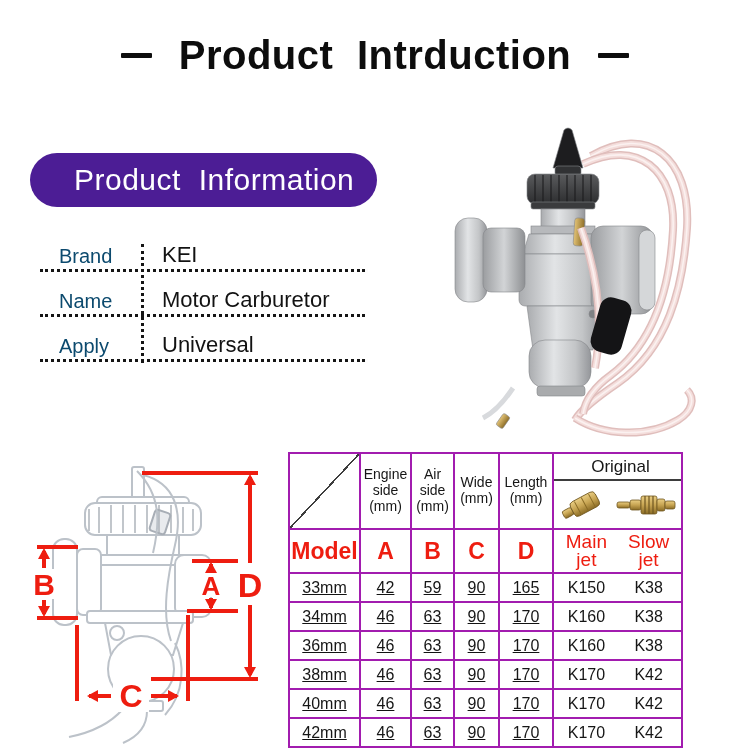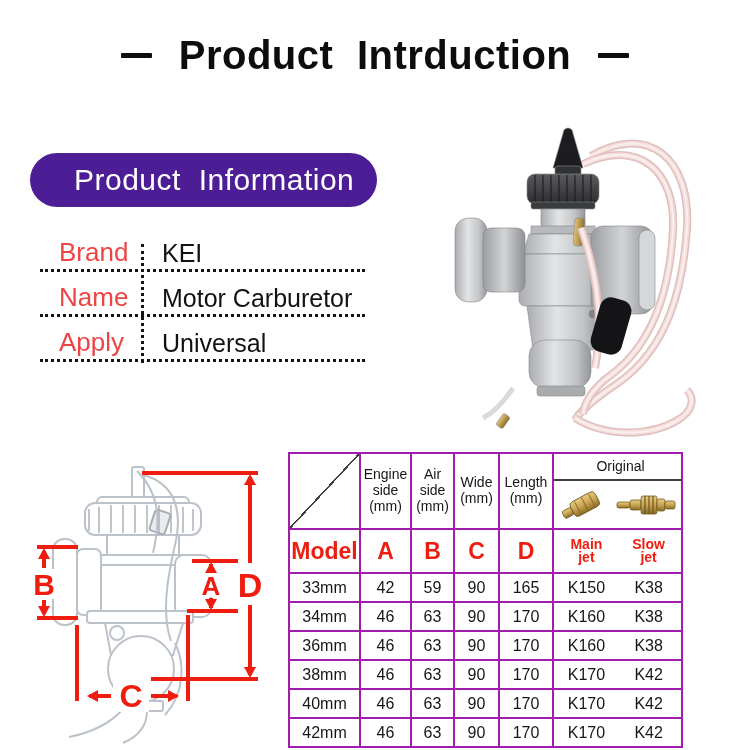--- a/index.html
+++ b/index.html
@@ -17,48 +17,48 @@
   .banner{position:absolute;left:30px;top:153px;width:347px;height:54px;
           background:#4c1d95;border-radius:27px;display:flex;align-items:center;}
   .banner span{color:#fff;font-size:30px;font-weight:400;word-spacing:9px;
                letter-spacing:.5px;padding-left:44px;white-space:nowrap;}
 
   
   .info-table{position:absolute;left:40px;top:227px;width:325px;}
   .info-row{display:flex;height:45px;align-items:flex-end;
             border-bottom:3px dotted #151515;box-sizing:border-box;}
   .info-label{width:102px;padding-left:19px;box-sizing:border-box;
-              font-size:26px;color:#ef4444;padding-bottom:1px;}
-  .info-value{padding-left:20px;font-size:25px;color:#121212;padding-bottom:1px;white-space:nowrap;}
+              font-size:20px;color:#0c4a6e;padding-bottom:1px;}
+  .info-value{padding-left:20px;font-size:22px;color:#121212;padding-bottom:1px;white-space:nowrap;}
   .info-vline{position:absolute;left:141px;top:244px;height:119px;width:0;
               border-left:3px dotted #151515;}
 
   
   .photo{position:absolute;left:443px;top:118px;width:300px;height:330px;}
   .diagram{position:absolute;left:25px;top:453px;width:272px;height:292px;}
 
   
   .spec{position:absolute;left:288px;top:452px;width:393px;border-collapse:collapse;
         table-layout:fixed;}
   .spec th,.spec td{border:2px solid #a21caf;padding:0;text-align:center;
         vertical-align:middle;overflow:hidden;}
   .spec thead tr.units-row{height:76px;}
   .hdr-small{font-size:14px;font-weight:400;line-height:1.12;white-space:pre-line;color:#161616;}
   .corner{background:linear-gradient(to bottom right,transparent 49.2%,#3d3d3d 49.2%,#3d3d3d 50.8%,transparent 50.8%);}
   .orig-cell{vertical-align:top;}
-  .orig-label{font-size:14px;font-weight:400;height:25px;line-height:25px;
+  .orig-label{font-size:17px;font-weight:400;height:25px;line-height:25px;
               border-bottom:2px solid #3d3d3d;color:#161616;padding-left:6px;}
   .jets-img{height:47px;display:flex;align-items:center;justify-content:center;}
   .model-row{height:44px;}
   .red{color:#ee1d10;margin-left:6px;}
   .letter-hd{font-size:23px;font-weight:700;}
   .model-hd{font-size:23px;font-weight:700;}
-  .jet-heads span{display:inline-block;width:49%;font-size:14px;font-weight:700;
+  .jet-heads span{display:inline-block;width:49%;font-size:19px;font-weight:400;
                   line-height:.95;white-space:pre-line;vertical-align:middle;}
-  .spec tbody tr{height:29px;}
+  .spec tbody tr{height:29px;text-decoration:underline;}
   .spec tbody td{font-size:16px;line-height:1;color:#161616;}
   .spec tbody td span{display:inline-block;width:49%;}
 </style>
 </head>
 <body>
 
 <div class="page">
 
   <div class="title-row">
     <span class="title-dash"></span>

